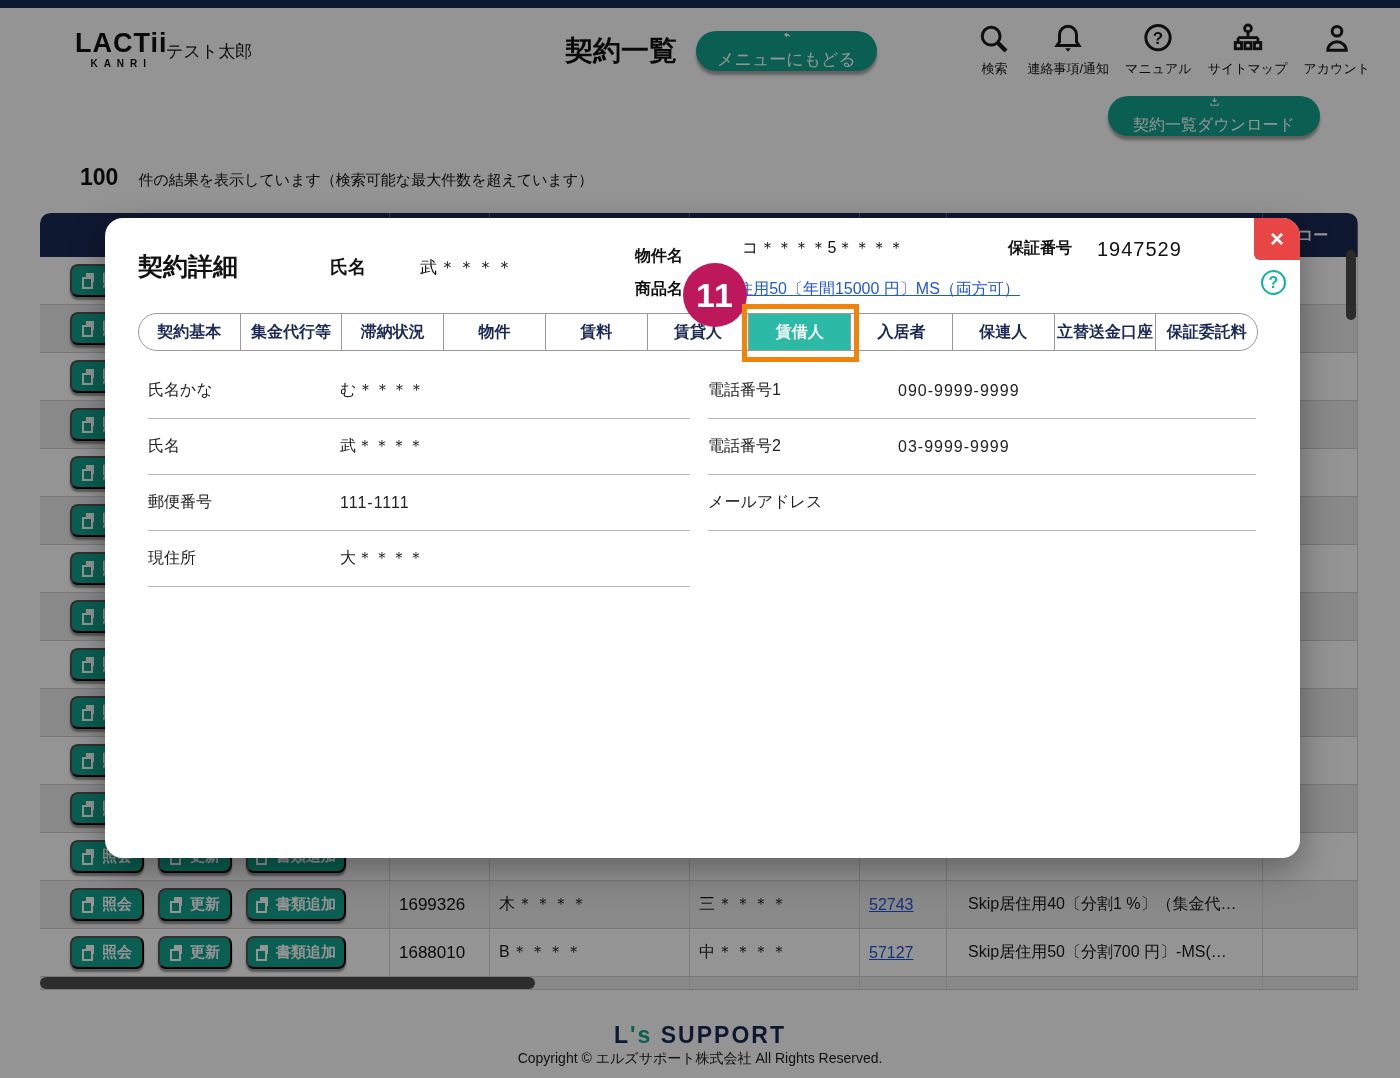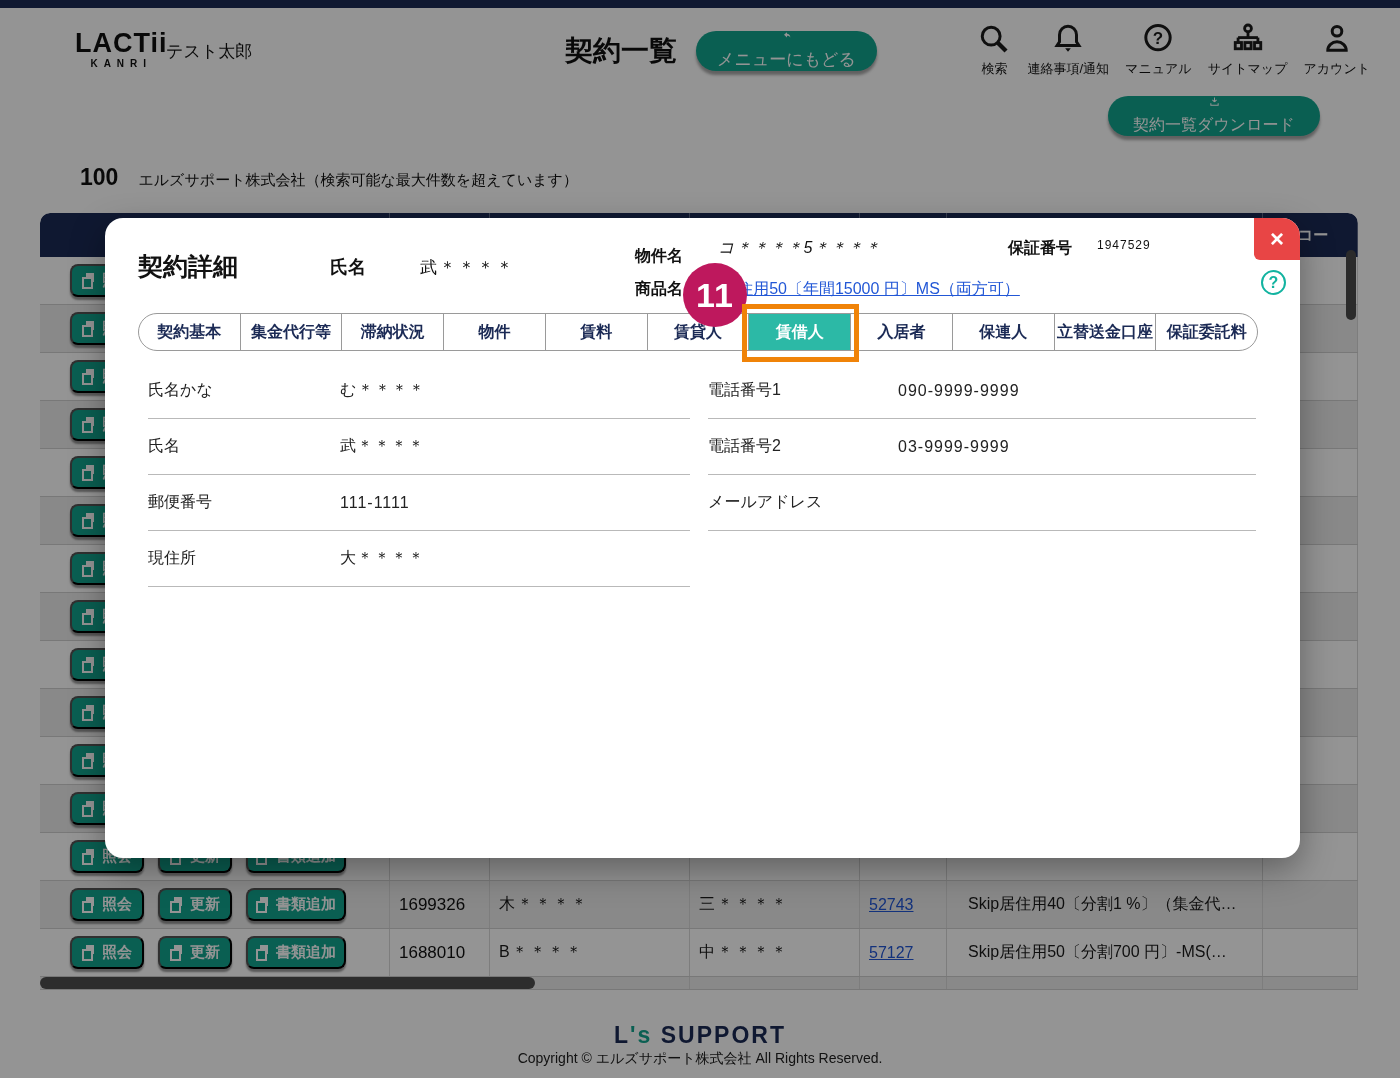--- a/index.html
+++ b/index.html
@@ -68,23 +68,23 @@
     border-radius:0 18px 0 6px;color:#fff;font-size:24px;font-weight:bold;
     display:flex;align-items:center;justify-content:center;cursor:pointer;}
   .modal-help{position:absolute;right:14px;top:52px;width:25px;height:25px;border:2px solid #12b3a0;border-radius:50%;
     color:#12b3a0;font-weight:bold;font-size:16px;display:flex;align-items:center;justify-content:center;cursor:pointer;}
   .modal-title{position:absolute;left:33px;top:32px;font-size:25px;font-weight:bold;color:#111;}
   .m-name-label{position:absolute;left:225px;top:37px;font-size:18px;font-weight:bold;color:#111;}
   .m-name-value{position:absolute;left:315px;top:38px;font-size:17px;letter-spacing:2px;color:#111;}
   .m-kv-label{position:absolute;font-size:16px;font-weight:bold;color:#111;}
   .m-kv-value{position:absolute;font-size:16px;color:#111;letter-spacing:1px;}
   .m-prop-label{left:530px;top:28px;}
-  .m-prop-value{left:613px;top:20px;font-style:italic;}
+  .m-prop-value{left:637px;top:20px;}
   .m-g-label{left:903px;top:20px;}
-  .m-g-value{left:992px;top:20px;font-size:12px;}
+  .m-g-value{left:992px;top:20px;font-size:20px;}
   .m-prod-label{left:530px;top:61px;}
   .m-prod-link{position:absolute;left:585px;top:61px;font-size:16px;color:#2257d6;text-decoration:underline;cursor:pointer;}
 
   .tabbar{position:absolute;left:33px;top:95px;width:1120px;height:38px;display:flex;
     border:1px solid #9a9a9a;border-radius:19px;overflow:hidden;background:#fff;}
   .tab{flex:1;display:flex;align-items:center;justify-content:center;font-size:16px;font-weight:bold;
     color:#1b2a55;border-right:1px solid #9a9a9a;cursor:pointer;white-space:nowrap;}
   .tab:last-child{border-right:none;}
   .tab.active{background:#2cb9a6;color:#fff;}
 
@@ -172,21 +172,21 @@
 
 <button class="pill-btn download-btn">
   <svg width="17" height="17" viewBox="0 0 24 24" fill="none" stroke="#fff" stroke-width="2.2">
       <path d="M12 3 v10 M12 13 l-4.5-4.5 M12 13 l4.5-4.5 M4 16 v4 h16 v-4"></path>
     </svg>
   <span>契約一覧ダウンロード</span>
 </button>
 
 <div class="results">
   <span class="results-count">100</span>
-  <span class="results-msg">エルズサポート株式会社（検索可能な最大件数を超えています）</span>
+  <span class="results-msg">件の結果を表示しています（検索可能な最大件数を超えています）</span>
 </div>
 
 <div class="table-area">
   <div class="t-header">
     <div class="cell c1"></div>
     <div class="cell c2"></div>
     <div class="cell c3"></div>
     <div class="cell c4"></div>
     <div class="cell c5"></div>
     <div class="cell c6"></div>

